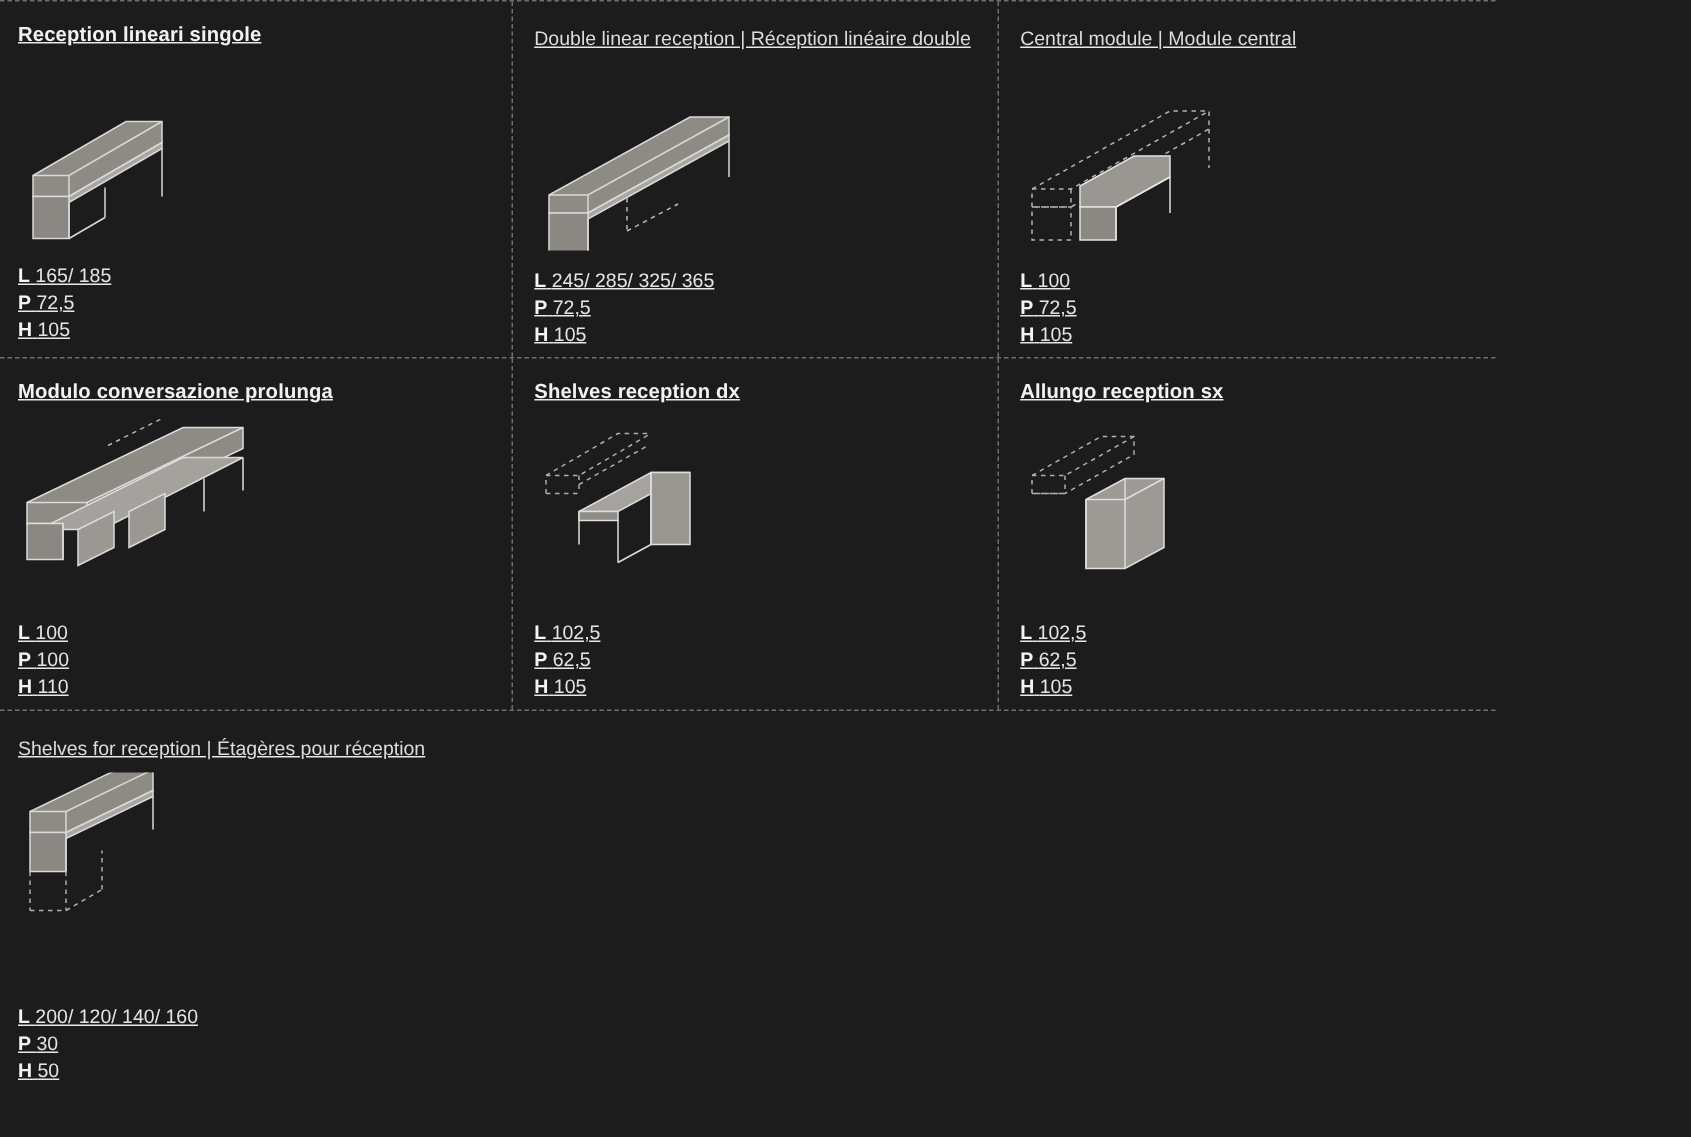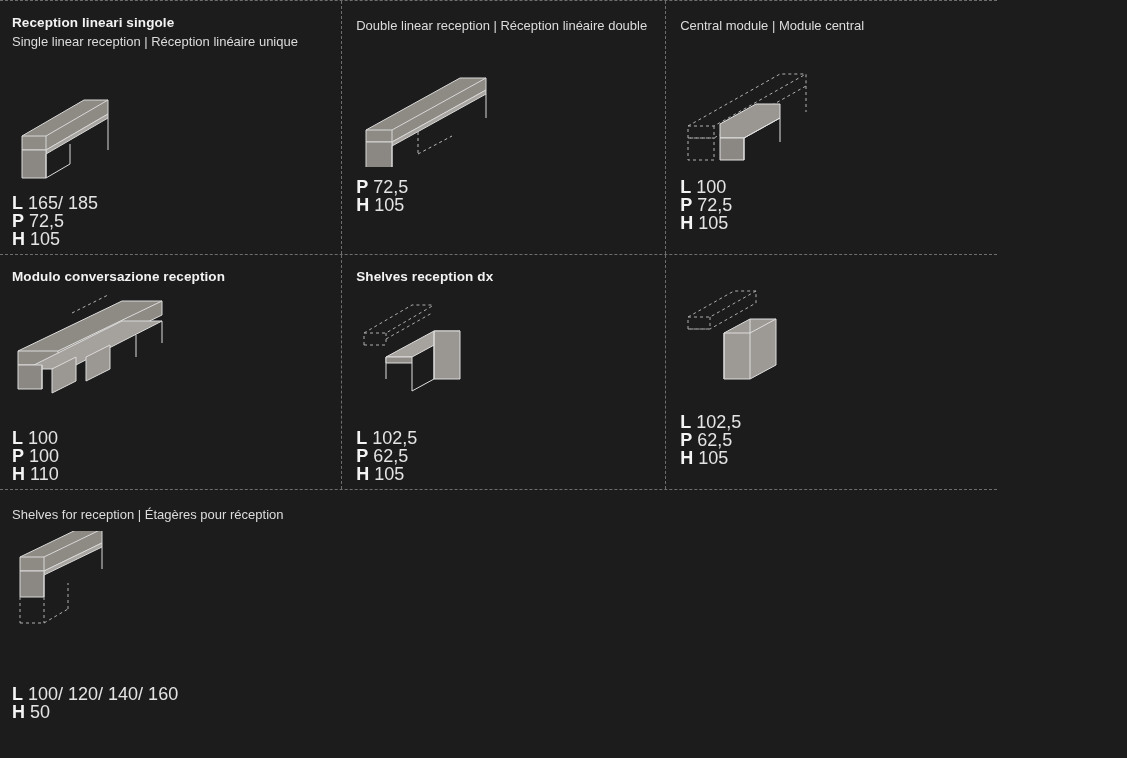--- a/index.html
+++ b/index.html
@@ -14,20 +14,21 @@
   .page {
     position: relative;
     width: 1127px;
     height: 758px;
     padding: 0;
   }
   .row {
     display: flex;
     width: 997px;
     border-top: 1px dashed #6e6e6e;
+    text-decoration: underline;
   }
   .row.first { border-top: 1px dashed #6e6e6e; }
   .cell {
     position: relative;
     padding: 14px 0 6px 0;
   }
   .cell.c1 { width: 386px; padding-left: 12px; }
   .cell.c2 { width: 366px; padding-left: 14px; border-left: 1px dashed #6e6e6e; }
   .cell.c3 { width: 375px; padding-left: 14px; border-left: 1px dashed #6e6e6e; }
   .cell.full { width: 1127px; padding-left: 12px; }
@@ -47,36 +48,35 @@
   }
   .figure {
     height: 132px;
     position: relative;
     margin-top: 8px;
   }
   .figure.tall { height: 150px; }
   .figure svg { display: block; }
   .dims {
     margin-top: 4px;
-    font-size: 18px;
+    font-size: 13px;
     line-height: 18px;
     color: #e4e4e4;
   }
   .dims .k { font-weight: bold; color: #f4f4f4; }
 </style>
 </head>
 <body>
 
 <div class="page">
 
   <div class="row first">
 
     <div class="cell c1">
       <div class="title">Reception lineari singole</div>
-      <div class="subtitle">Single linear reception | Réception linéaire unique</div>
       <div class="figure">
         <svg width="140" height="125" viewBox="0 0 140 125">
           <g fill="none" stroke="#d9d9d9" stroke-width="1">
 
             <polygon points="10,92 10,78 72,42 96,42 96,56 34,92" fill="#8e8a84" stroke="#d9d9d9"></polygon>
             <polyline points="10,78 34,78 96,42"></polyline>
             <polyline points="34,78 34,92"></polyline>
 
             <polygon points="34,92 96,56 96,60 34,96" fill="#a9a5a0" stroke="#d9d9d9"></polygon>
 
@@ -112,20 +112,21 @@
 
             <polyline points="62,90 62,112" stroke-dasharray="3,3" stroke="#b9b9b9"></polyline>
             <polyline points="62,112 96,94" stroke-dasharray="3,3" stroke="#b9b9b9"></polyline>
 
             <polyline points="130,52 130,76"></polyline>
             <polyline points="36,104 36,126"></polyline>
           </g>
         </svg>
       </div>
       <div class="dims">
+        <div><span class="k">L</span> <span>245/ 285/ 325/ 365</span></div>
         <div><span class="k">P</span> <span>72,5</span></div>
         <div><span class="k">H</span> <span>105</span></div>
       </div>
     </div>
 
     <div class="cell c3">
       <div class="subtitle">Central module | Module central</div>
       <div class="figure">
         <svg width="170" height="125" viewBox="0 0 170 125">
           <g fill="none" stroke="#b2b2b2" stroke-width="1" stroke-dasharray="3,3">
@@ -150,21 +151,21 @@
         <div><span class="k">P</span> <span>72,5</span></div>
         <div><span class="k">H</span> <span>105</span></div>
       </div>
     </div>
 
   </div>
 
   <div class="row">
 
     <div class="cell c1">
-      <div class="title">Modulo conversazione reception</div>
+      <div class="title">Modulo conversazione prolunga</div>
       <div class="figure">
         <svg width="180" height="125" viewBox="0 0 180 125">
           <g fill="none" stroke="#b2b2b2" stroke-width="1" stroke-dasharray="3,3">
             <polyline points="60,20 96,2"></polyline>
             <polyline points="8,60 44,42"></polyline>
           </g>
           <g fill="none" stroke="#dcdcdc" stroke-width="1">
 
             <polygon points="6,72 6,58 110,8 150,8 150,22 46,72" fill="#8e8a84" stroke="#dcdcdc"></polygon>
             <polyline points="6,58 46,58 150,8"></polyline>
@@ -216,20 +217,21 @@
         </svg>
       </div>
       <div class="dims">
         <div><span class="k">L</span> <span>102,5</span></div>
         <div><span class="k">P</span> <span>62,5</span></div>
         <div><span class="k">H</span> <span>105</span></div>
       </div>
     </div>
 
     <div class="cell c3">
+      <div class="title">Allungo reception sx</div>
       <div class="figure">
         <svg width="170" height="125" viewBox="0 0 170 125">
           <g fill="none" stroke="#aeaeae" stroke-width="1" stroke-dasharray="3,3">
             <polygon points="8,52 8,40 54,14 76,14 76,26 30,52"></polygon>
             <polyline points="8,40 30,40 76,14"></polyline>
             <polyline points="30,40 30,52"></polyline>
             <polyline points="8,52 30,52"></polyline>
           </g>
           <g fill="none" stroke="#dedede" stroke-width="1">
 
@@ -270,19 +272,20 @@
           <g fill="none" stroke="#b0b0b0" stroke-width="1" stroke-dasharray="3,3">
             <polyline points="8,66 8,92"></polyline>
             <polyline points="32,66 32,92"></polyline>
             <polyline points="8,92 32,92"></polyline>
             <polyline points="32,92 56,78"></polyline>
             <polyline points="56,78 56,52"></polyline>
           </g>
         </svg>
       </div>
       <div class="dims">
-        <div><span class="k">L</span> <span>100/ 120/ 140/ 160</span></div>
+        <div><span class="k">L</span> <span>200/ 120/ 140/ 160</span></div>
+        <div><span class="k">P</span> <span>30</span></div>
         <div><span class="k">H</span> <span>50</span></div>
       </div>
     </div>
   </div>
 
 </div>
 
 </body></html>

